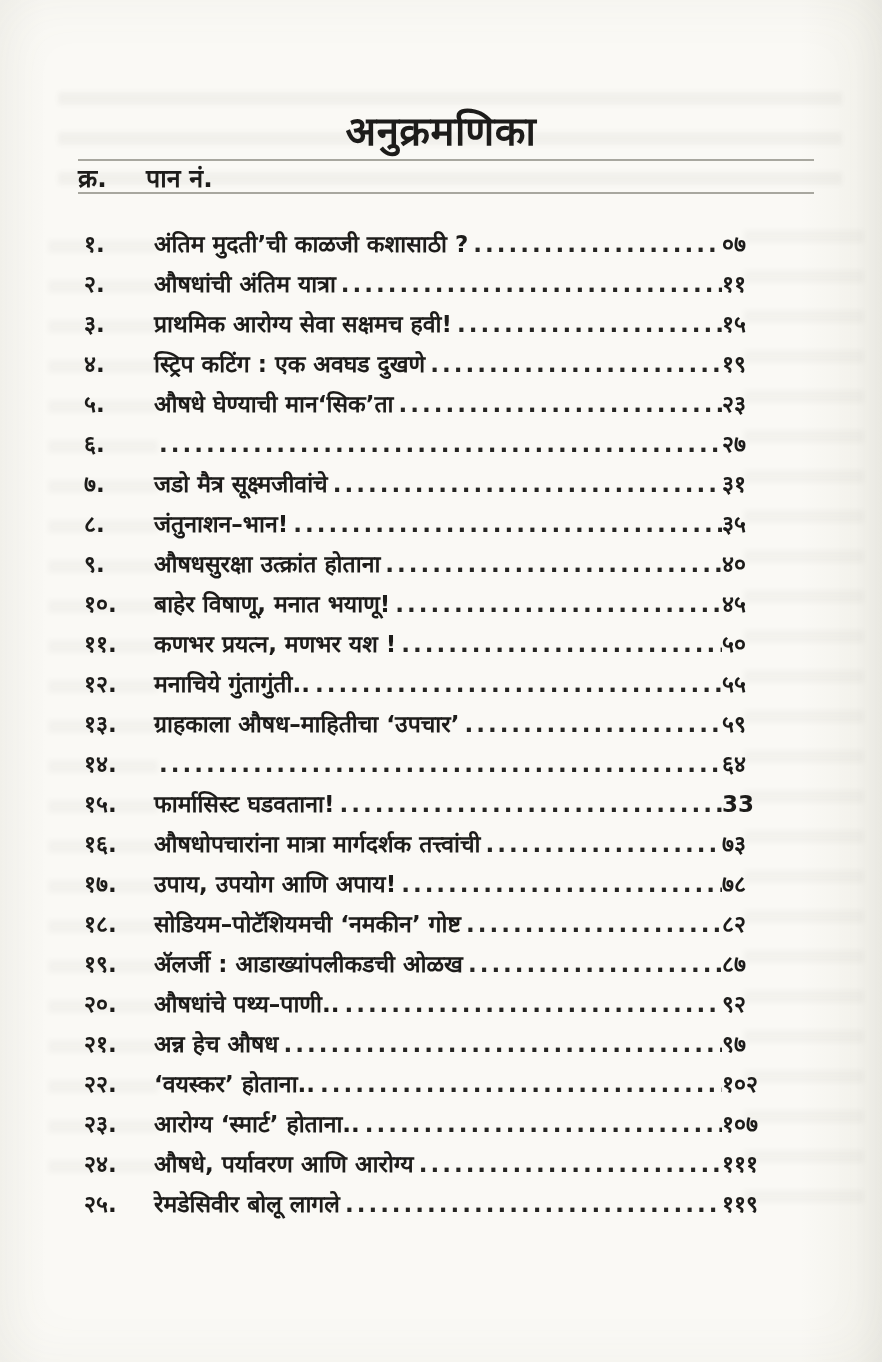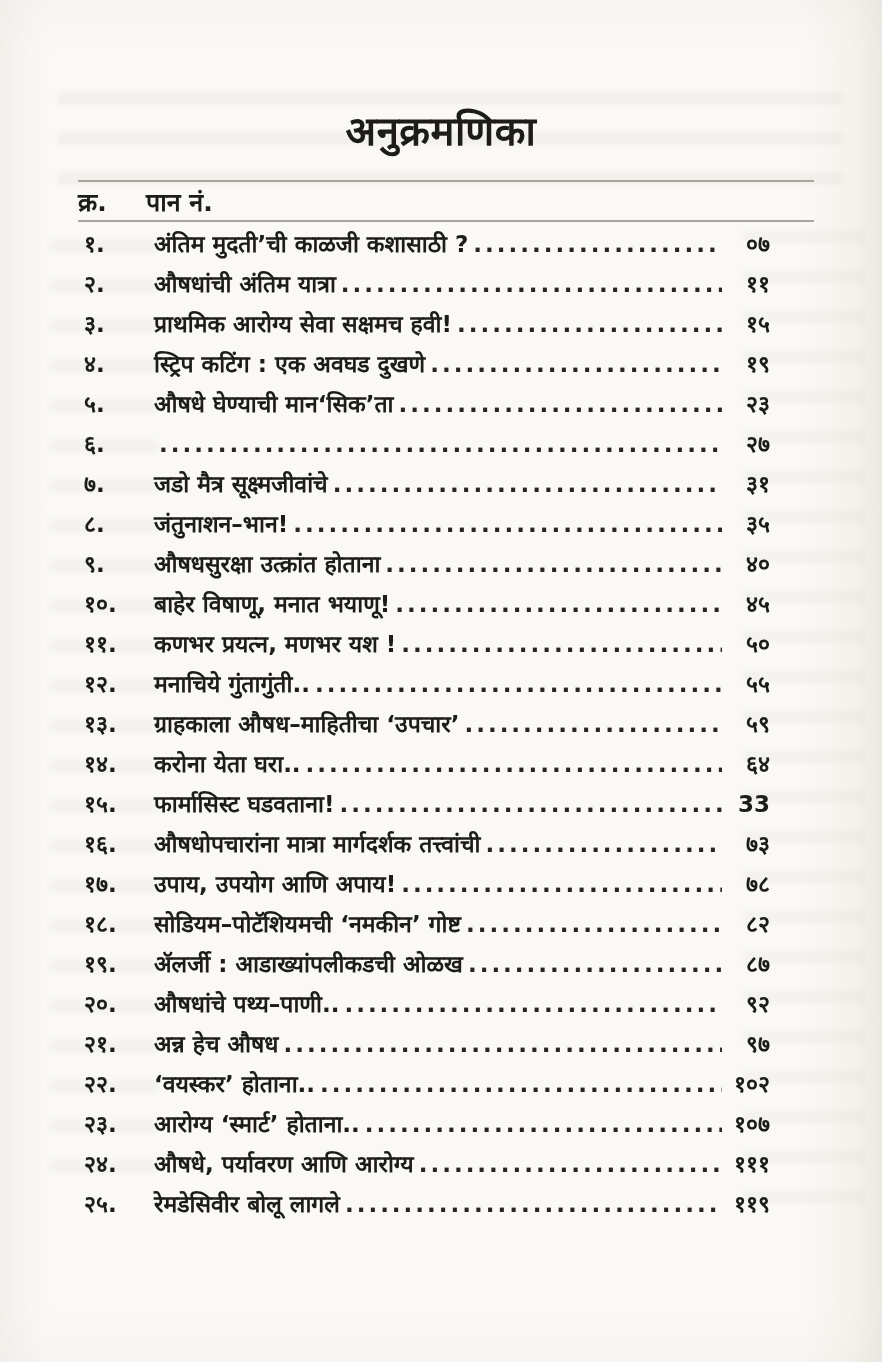--- a/index.html
+++ b/index.html
@@ -42,21 +42,21 @@
     top:82px; left:0; width:100%;
     text-align:center;
     font-size:40px;
     font-weight:700;
     letter-spacing:0.5px;
     line-height:1.2;
     margin-top:25px;
   }
   .toc-head{
     position:absolute;
-    top:180px; left:78px; width:736px; height:42px;
+    top:159px; left:78px; width:736px; height:35px;
     border-top:2px solid var(--rule);
     border-bottom:2px solid var(--rule);
     display:flex;
     align-items:center;
     font-size:25px;
     font-weight:700;
   }
   .toc-head .col-serial{ width:68px; flex:none; }
   .toc-head .col-name{ flex:1; }
   .toc-head .col-page{ flex:none; }
@@ -84,21 +84,20 @@
     padding-left:5px;
     padding-right:7px;
     color:#262522;
   }
   .row .dots::after{
     content:"....................................................................................................................";
   }
   .row .pg{
     flex:none;
     min-width:48px;
-    text-align:right;
   }
 </style>
 </head>
 <body>
 
 <div class="page">
 
   <div class="bleed b1"></div>
   <div class="bleed b2"></div>
   <div class="bleed b3"></div>
@@ -183,21 +182,20 @@
       <span class="pg">५५</span>
     </div>
       <div class="row">
       <span class="no">१३.</span>
       <span class="t">ग्राहकाला औषध–माहितीचा ‘उपचार’</span>
       <span class="dots"></span>
       <span class="pg">५९</span>
     </div>
       <div class="row">
       <span class="no">१४.</span>
-      <span class="t">करोना येता घरा..</span>
       <span class="dots"></span>
       <span class="pg">६४</span>
     </div>
       <div class="row">
       <span class="no">१५.</span>
       <span class="t">फार्मासिस्ट घडवताना!</span>
       <span class="dots"></span>
       <span class="pg">33</span>
     </div>
       <div class="row">

